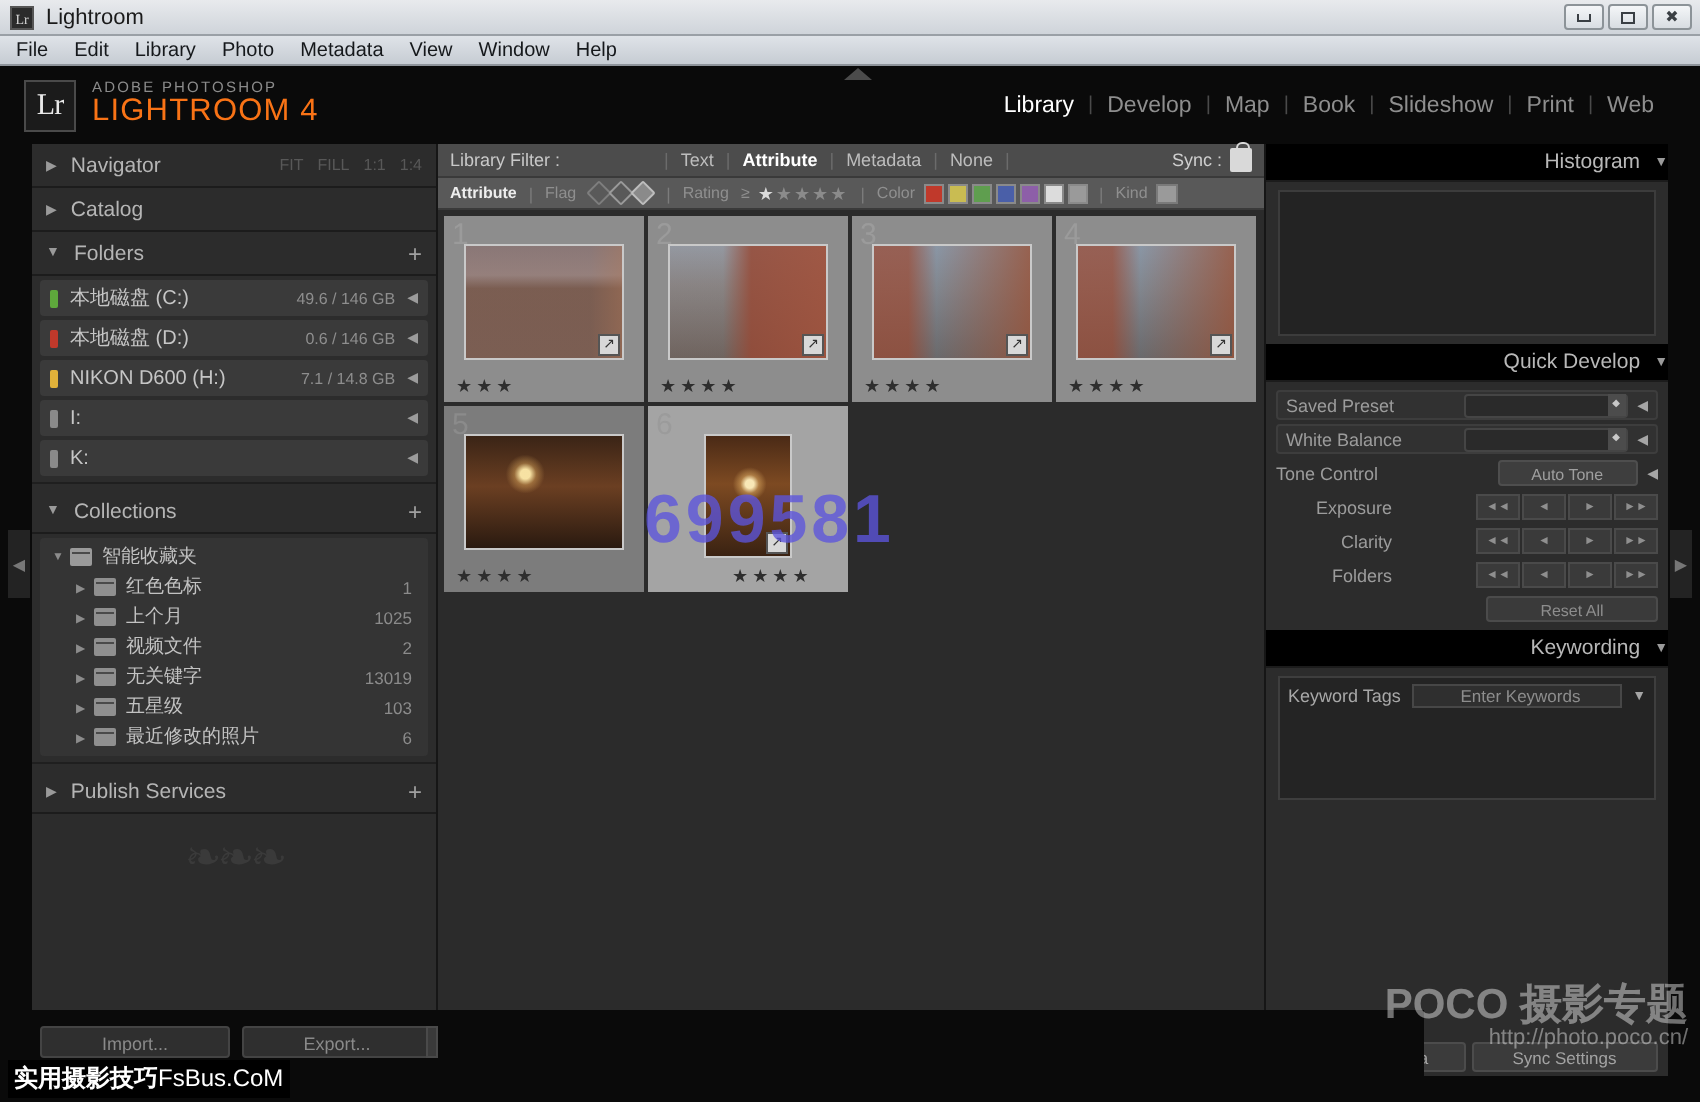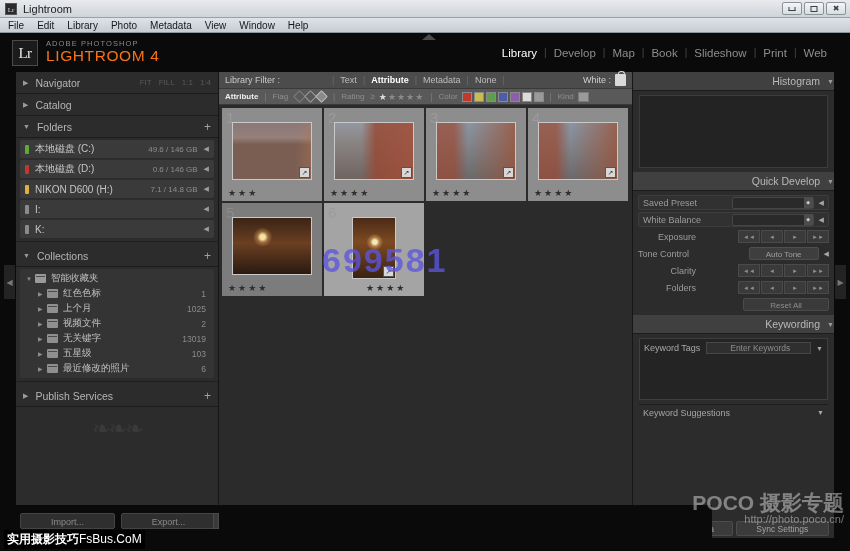--- a/index.html
+++ b/index.html
@@ -141,21 +141,21 @@
     color:#777; font-size:8px; cursor:pointer;
   }
 
   
   .rightpanel {
     position:absolute; left:632px; top:39px; width:202px; height:466px;
     background:#2c2c2c; border-left:1px solid #161616;
   }
   .rp-hdr {
     height:19px; display:flex; align-items:center; justify-content:flex-end;
-    padding-right:0; background:#404040; border-bottom:1px solid #1c1c1c;
+    padding-right:0; background:#000000; border-bottom:1px solid #1c1c1c;
     color:#b8b8b8; font-size:10.5px; cursor:pointer;
   }
   .rp-hdr .tri { margin-left:7px; font-size:7px; color:#9a9a9a; }
   .histo {
     margin:4px 6px; height:73px; background:#232323; border:1px solid #3c3c3c;
   }
   .qd-box { background:#2c2c2c; padding:2px 0; }
   .qd-row {
     height:15px; display:flex; align-items:center; margin:2px 5px;
     font-size:9px; color:#9c9c9c;
@@ -555,21 +555,21 @@
           <span class="fb-tab">Text</span>
           <span class="fb-div">|</span>
           <span class="fb-tab active">Attribute</span>
           <span class="fb-div">|</span>
           <span class="fb-tab">Metadata</span>
           <span class="fb-div">|</span>
           <span class="fb-tab">None</span>
           <span class="fb-div">|</span>
         </span>
         <span class="fb-rated">
-          <span>White :</span>
+          <span>Sync :</span>
           <span class="lock-ico"></span>
         </span>
       </div>
 
       <div class="attrbar">
         <span class="ab-strong">Attribute</span>
         <span class="ab-sep">|</span>
         <span class="ab-lbl">Flag</span>
         <span style="display:flex;margin-left:6px;">
           <span class="flag f1"></span>
@@ -742,32 +742,32 @@
           <span class="qd-tri">◀</span>
         </div>
         <div class="qd-row bx">
           <span class="qd-lbl">White Balance</span>
           <span class="qd-field">
             <span class="qd-stepper">◆</span>
           </span>
           <span class="qd-tri">◀</span>
         </div>
         <div class="qd-row">
+          <span class="qd-lbl">Tone Control</span>
+          <span class="qd-btn">Auto Tone</span>
+          <span class="qd-tri">◀</span>
+        </div>
+        <div class="qd-row">
           <span class="slider-lbl">Exposure</span>
           <span class="arrows">
             <span>◄◄</span>
             <span>◄</span>
             <span>►</span>
             <span>►►</span>
           </span>
-        </div>
-        <div class="qd-row">
-          <span class="qd-lbl">Tone Control</span>
-          <span class="qd-btn">Auto Tone</span>
-          <span class="qd-tri">◀</span>
         </div>
         <div class="qd-row">
           <span class="slider-lbl">Clarity</span>
           <span class="arrows">
             <span>◄◄</span>
             <span>◄</span>
             <span>►</span>
             <span>►►</span>
           </span>
         </div>
@@ -787,24 +787,20 @@
         <span>Keywording</span>
         <span class="tri">▼</span>
       </div>
       <div class="kw-field">
         <div class="kw-top">
           <span class="kw-lbl">Keyword Tags</span>
           <span class="kw-input">Enter Keywords</span>
           <span class="qd-tri">▼</span>
         </div>
       </div>
-      <div class="kw-sugg">
-        <span>Keyword Suggestions</span>
-        <span class="tri">▼</span>
-      </div>
 
       <div class="sync-row">
         <div class="sync-btn">Sync Metadata</div>
         <div class="sync-btn">Sync Settings</div>
       </div>
     </div>
 
     <div class="botbar">
       <div class="ie-row">
         <div class="ie-btn">Import...</div>

